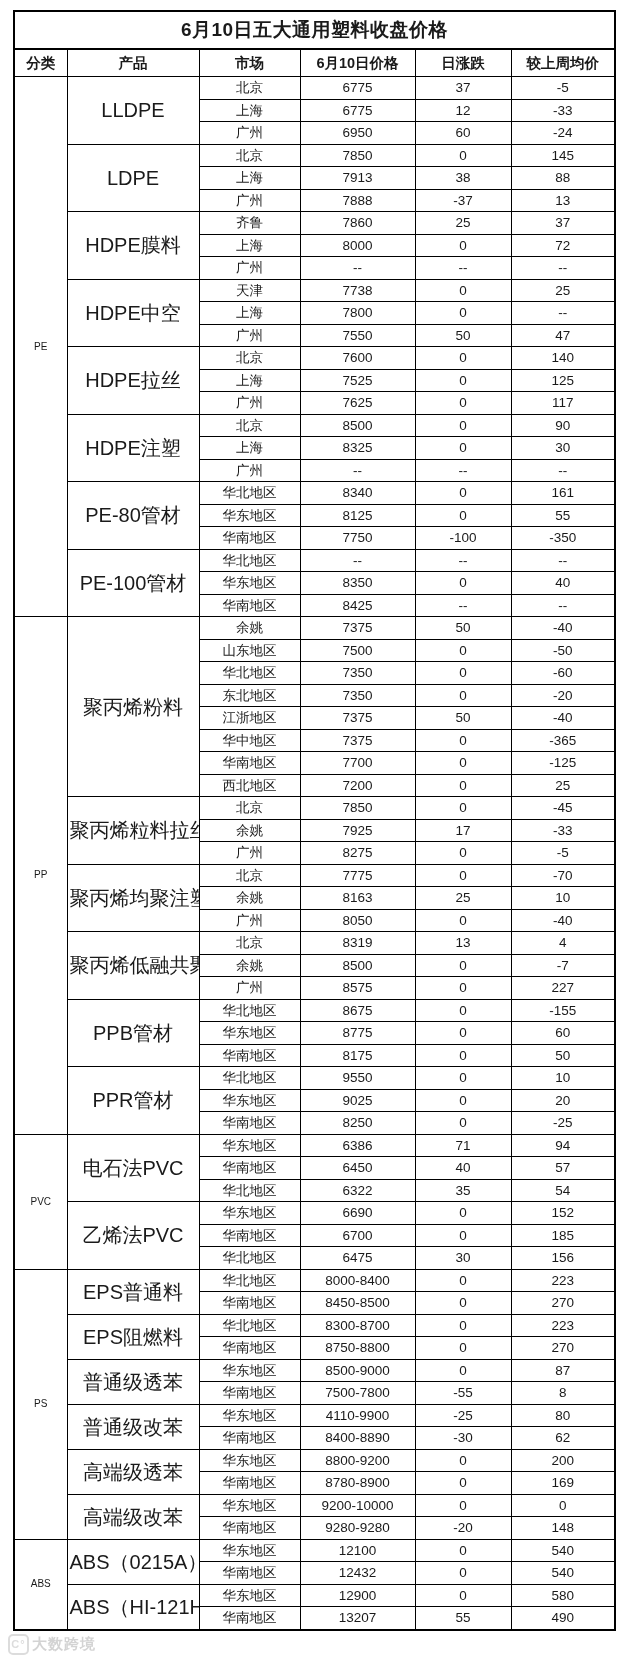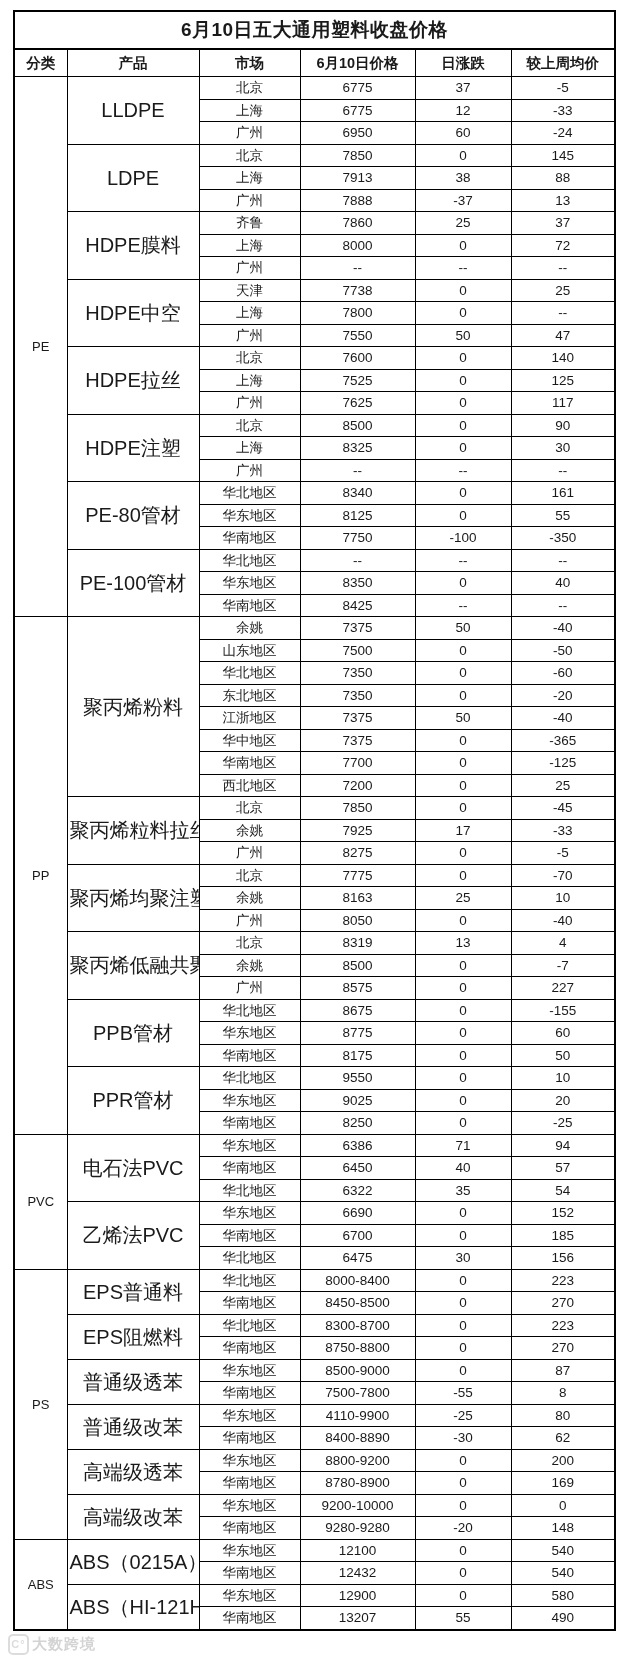--- a/index.html
+++ b/index.html
@@ -25,21 +25,21 @@
     padding:0 2px;overflow:hidden;white-space:nowrap;
   }
   .title-cell{
     height:36px;font-size:19px;font-weight:bold;letter-spacing:0.5px;
     border-bottom:2px solid #000;
   }
   thead th.colhead{
     height:26px;font-size:14.5px;font-weight:bold;text-align:center;
   }
   tbody td{height:21.5px;font-size:13.5px;line-height:1;}
-  td.cat-cell{font-size:13px;margin-top:26px;}
+  td.cat-cell{font-size:10px;margin-top:26px;}
   td.prod-cell{font-size:20px;}
   .watermark{
     position:absolute;left:8px;top:1634px;
     display:flex;align-items:center;gap:3px;
     color:#c9c9c9;opacity:0.8;font-size:15px;font-weight:bold;
     letter-spacing:1px;user-select:none;
   }
   .wm-logo{
     display:inline-block;width:17px;height:17px;line-height:17px;
     border:2px solid #d4d4d4;border-radius:5px;font-size:11px;

